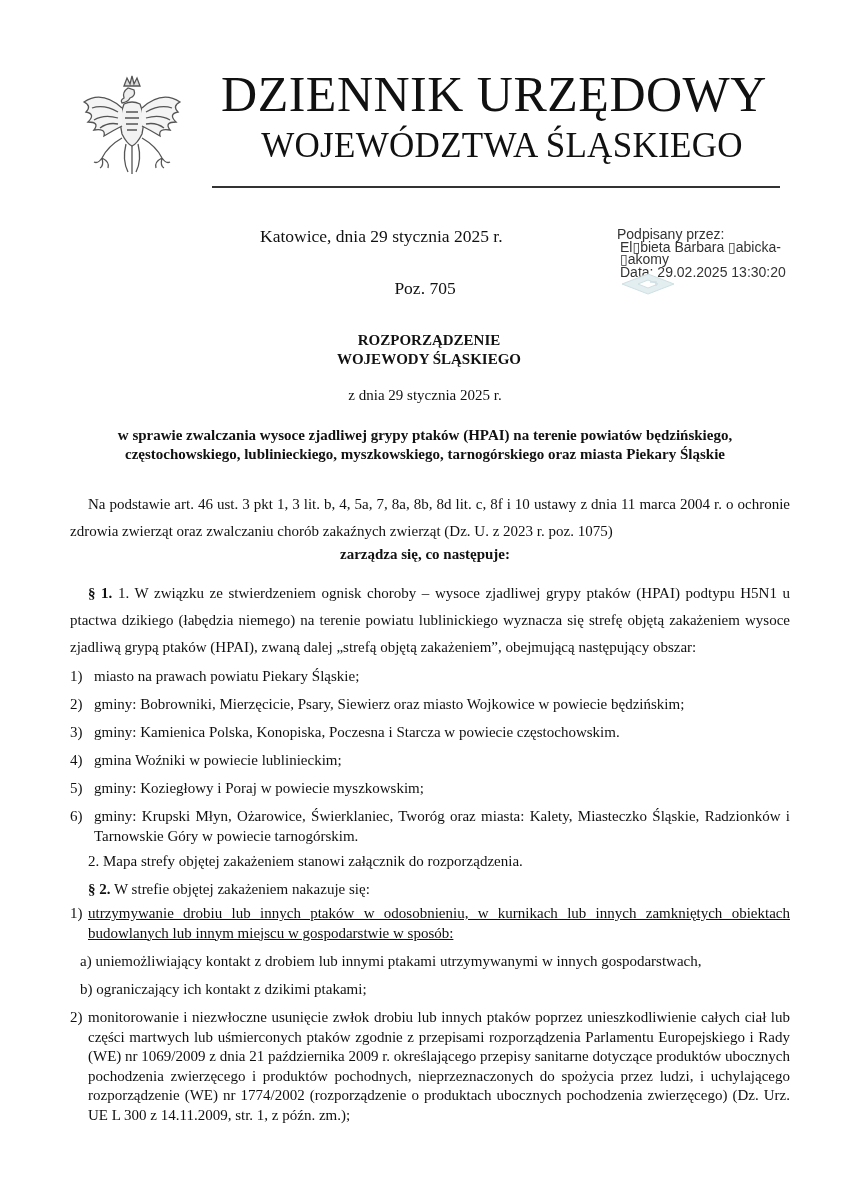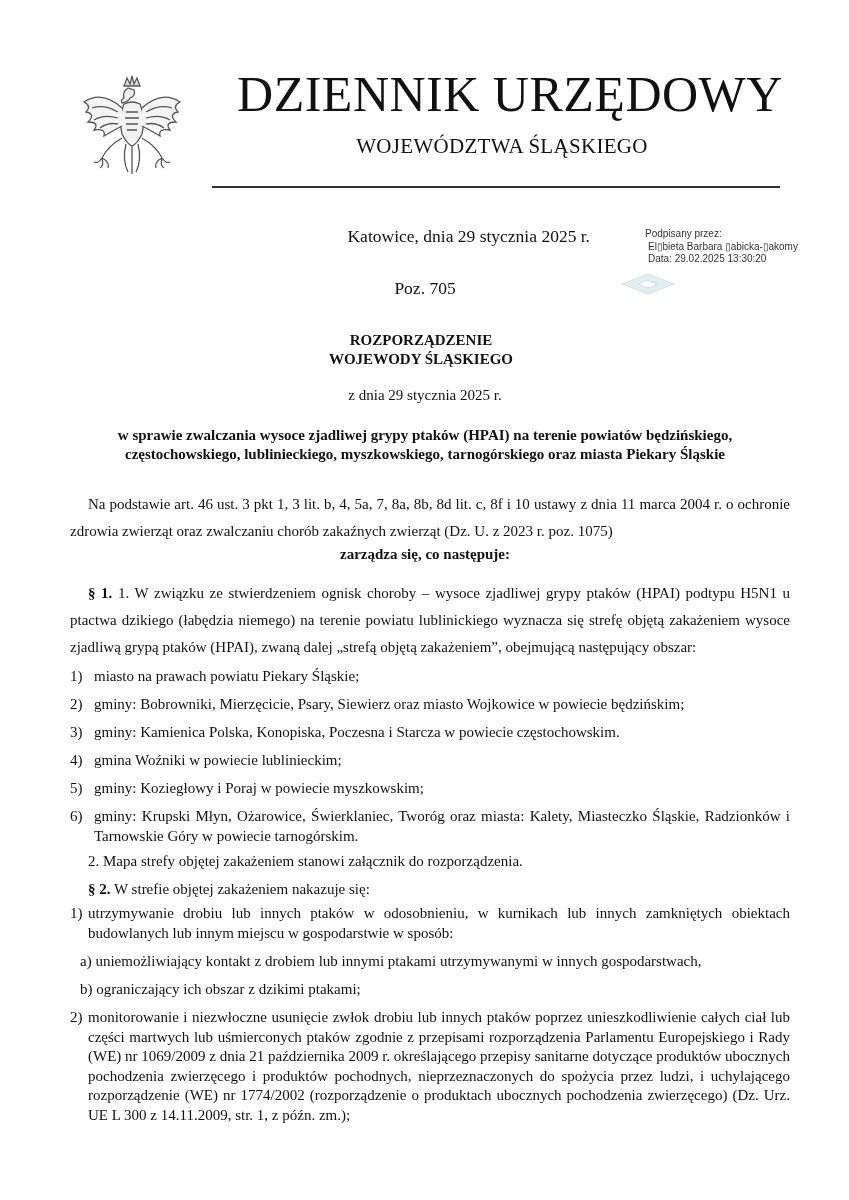--- a/index.html
+++ b/index.html
@@ -1,25 +1,25 @@
 <!DOCTYPE html>
 <html><head>
 <meta charset="utf-8">
 <style>
   html, body { margin:0; padding:0; background:#ffffff; }
   body { width:849px; height:1200px; position:relative; overflow:hidden;
          font-family:"Liberation Serif", serif; color:#111; }
   .abs { position:absolute; }
   .emblem { left:72px; top:68px; width:120px; height:120px; }
-  .title1 { left:220px; top:64px; width:580px; text-align:center; font-size:50px; letter-spacing:0.5px; line-height:60px; white-space:nowrap; }
-  .title2 { left:212px; top:128px; width:580px; text-align:center; font-size:21px; line-height:36px; letter-spacing:0.3px; white-space:nowrap; }
+  .title1 { left:204px; top:64px; width:580px; text-align:center; font-size:50px; letter-spacing:0.5px; line-height:60px; white-space:nowrap; }
+  .title2 { left:212px; top:128px; width:580px; text-align:center; font-size:35px; line-height:36px; letter-spacing:0.3px; white-space:nowrap; }
   .rule { left:212px; top:186px; width:568px; height:1.5px; background:#333; }
-  .place { left:260px; top:226px; width:330px; text-align:right; font-size:17.5px; }
+  .place { left:260px; top:226px; width:330px; text-align:left; font-size:17.5px; }
   .poz { left:260px; top:265px; width:330px; text-align:center; font-size:17.5px;margin-top:13px; }
-  .sig { left:617px; top:228px; width:190px; font-family:"Liberation Sans", sans-serif; font-size:10px; color:#333; line-height:12.5px;margin-left:28px; }
+  .sig { left:617px; top:228px; width:190px; font-family:"Liberation Sans", sans-serif; font-size:14px; color:#333; line-height:12.5px; }
   .sig .l1 { margin-left:0; }
   .sig .l2, .sig .l3 { margin-left:3px; }
   .sig-logo { left:620px; top:272px; width:80px; height:24px; }
   .center { text-align:center; }
   .h-bold { font-weight:bold; font-size:15px; line-height:19px; }
   .doc { font-size:15px; line-height:19px; }
   .para { left:70px; width:720px; text-align:justify; font-size:15px; line-height:27px; }
   .list { left:70px; width:720px; font-size:15px; line-height:19.5px; }
   .li { position:absolute; left:0; width:720px; }
   .li .n { position:absolute; left:0; }
@@ -68,21 +68,21 @@
   <div class="l3">Data: 29.02.2025 13:30:20</div>
 </div>
 <div class="abs sig-logo">
   <svg width="80" height="24" viewBox="0 0 80 24">
     <path d="M2 12 L28 2 L54 12 L28 22 Z" fill="#e3eef0" stroke="#cfe0e3" stroke-width="1"></path>
     <path d="M18 12 L28 8 L38 12 L28 16 Z" fill="#fff" stroke="#cfe0e3"></path>
     <path d="M30 10 L36 10 L36 14" fill="none" stroke="#cfe0e3" stroke-width="1.5"></path>
   </svg>
 </div>
 
-<div class="abs center h-bold" style="left:56px; top:331px; width:730px;">
+<div class="abs center h-bold" style="left:64px; top:331px; width:730px;">
   <div>ROZPORZĄDZENIE</div>
   <div>WOJEWODY ŚLĄSKIEGO</div>
 </div>
 <div class="abs center doc" style="left:60px; top:386px; width:730px;">z dnia 29 stycznia 2025 r.</div>
 <div class="abs center h-bold" style="left:60px; top:426px; width:730px;">
   <div>w sprawie zwalczania wysoce zjadliwej grypy ptaków (HPAI) na terenie powiatów będzińskiego,</div>
   <div>częstochowskiego, lublinieckiego, myszkowskiego, tarnogórskiego oraz miasta Piekary Śląskie</div>
 </div>
 
 <div class="abs para indent" style="top:491px;">Na podstawie art. 46 ust. 3 pkt 1, 3 lit. b, 4, 5a, 7, 8a, 8b, 8d lit. c, 8f i 10 ustawy z dnia 11 marca 2004 r. o ochronie zdrowia zwierząt oraz zwalczaniu chorób zakaźnych zwierząt (Dz. U. z 2023 r. poz. 1075)</div>
@@ -124,21 +124,21 @@
 <div class="abs para" style="top:848px; padding-left:18px; width:702px;">2. Mapa strefy objętej zakażeniem stanowi załącznik do rozporządzenia.</div>
 
 <div class="abs para" style="top:876px; padding-left:18px; width:702px;">
   <b>§ 2.</b>
   <span>W strefie objętej zakażeniem nakazuje się:</span>
 </div>
 
 <div class="abs list" style="top:904px;">
   <div class="li" style="top:0px;">
     <span class="n">1)</span>
-    <span class="t" style="margin-left:18px;">utrzymywanie drobiu lub innych ptaków w odosobnieniu, w kurnikach lub innych zamkniętych obiektach budowlanych lub innym miejscu w gospodarstwie w sposób:</span>
+    <span class="t" style="margin-left:18px;text-decoration:underline;">utrzymywanie drobiu lub innych ptaków w odosobnieniu, w kurnikach lub innych zamkniętych obiektach budowlanych lub innym miejscu w gospodarstwie w sposób:</span>
   </div>
   <div class="li" style="top:48px; left:10px;">a) uniemożliwiający kontakt z drobiem lub innymi ptakami utrzymywanymi w innych gospodarstwach,</div>
-  <div class="li" style="top:76px; left:10px;">b) ograniczający ich obszar z dzikimi ptakami;</div>
+  <div class="li" style="top:76px; left:10px;">b) ograniczający ich kontakt z dzikimi ptakami;</div>
   <div class="li" style="top:104px;">
     <span class="n">2)</span>
     <span class="t" style="margin-left:18px;">monitorowanie i niezwłoczne usunięcie zwłok drobiu lub innych ptaków poprzez unieszkodliwienie całych ciał lub części martwych lub uśmierconych ptaków zgodnie z przepisami rozporządzenia Parlamentu Europejskiego i Rady (WE) nr 1069/2009 z dnia 21 października 2009 r. określającego przepisy sanitarne dotyczące produktów ubocznych pochodzenia zwierzęcego i produktów pochodnych, nieprzeznaczonych do spożycia przez ludzi, i uchylającego rozporządzenie (WE) nr 1774/2002 (rozporządzenie o produktach ubocznych pochodzenia zwierzęcego) (Dz. Urz. UE L 300 z 14.11.2009, str. 1, z późn. zm.);</span>
   </div>
 </div>
 
 </body></html>

